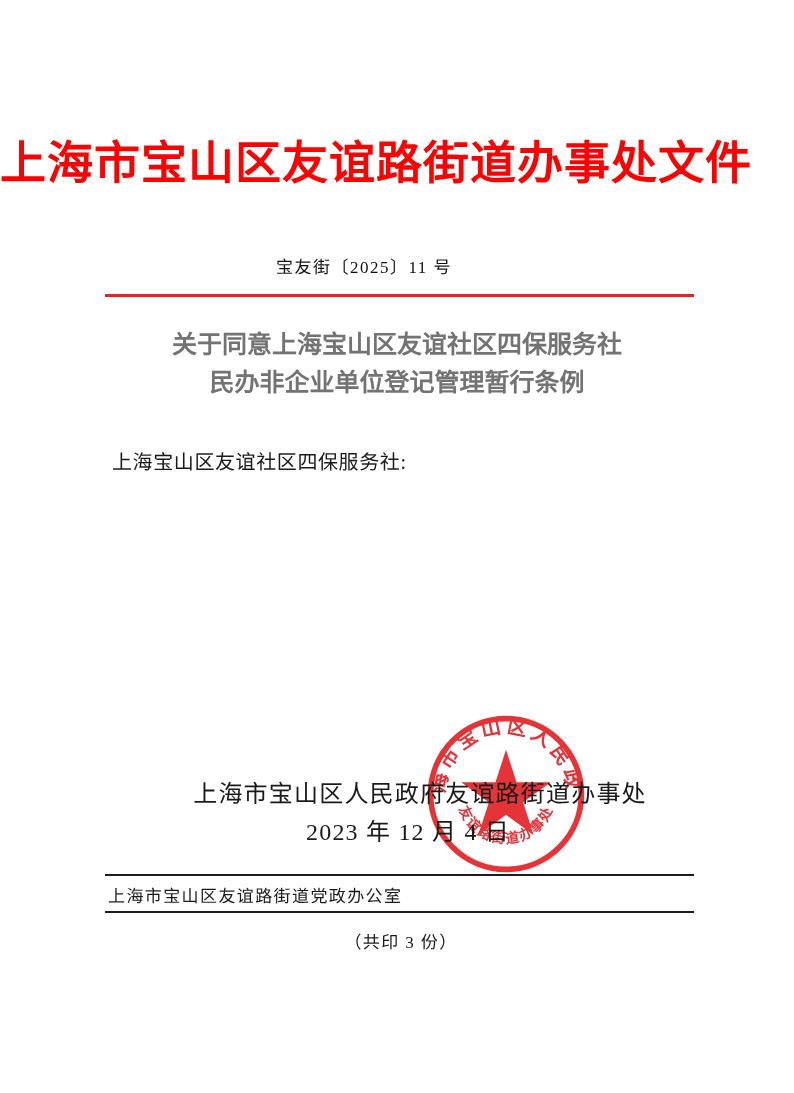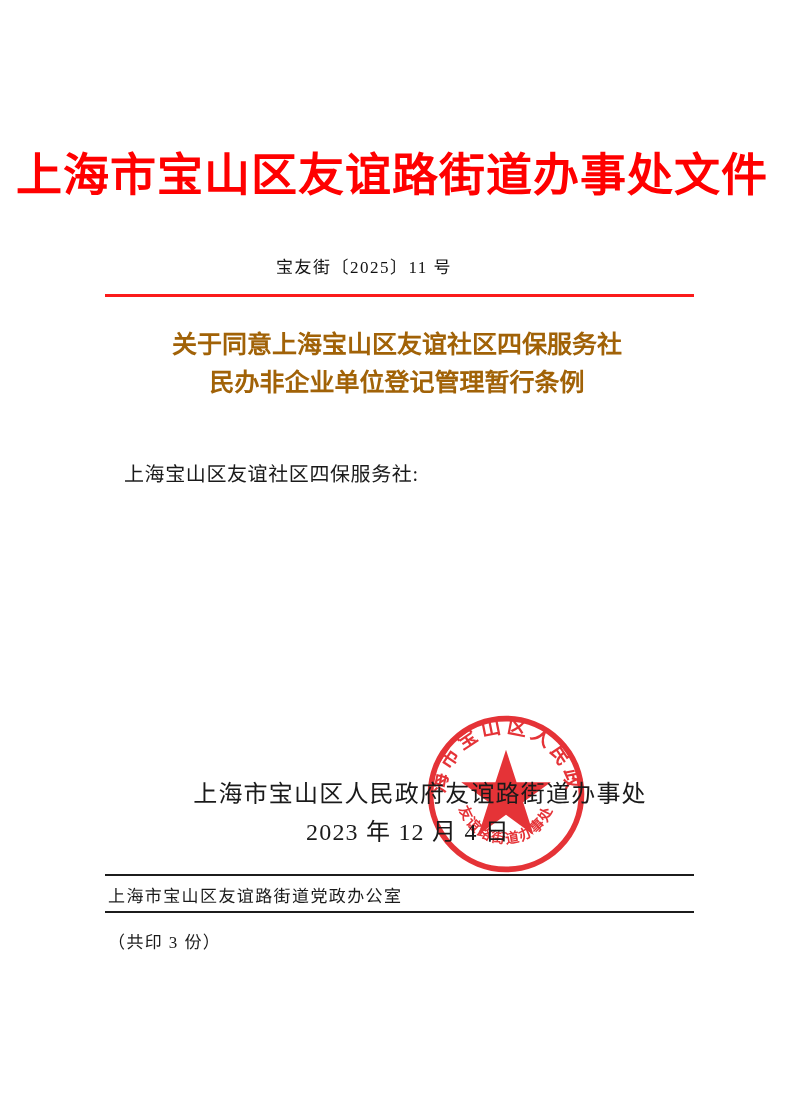--- a/index.html
+++ b/index.html
@@ -17,25 +17,24 @@
     width: 794px;
     height: 1093px;
     margin: 0;
     background: #ffffff;
     overflow: hidden;
   }
 
   
   .masthead {
     position: absolute;
-    left: 16px;
+    left: 0;
     top: 136px;
     width: 728px;
     text-align: center;
-    margin-top: 12px;
   }
   .masthead-title {
     font-family: "DejaVu Serif", "Liberation Serif", serif;
     font-weight: bold;
     font-size: 46px;
     line-height: 54px;
     letter-spacing: 1px;
     color: #ff0000;
     white-space: nowrap;
   }
@@ -68,39 +67,39 @@
     position: absolute;
     left: 97px;
     top: 326px;
     width: 600px;
     text-align: center;
     font-family: "DejaVu Serif", "Liberation Serif", serif;
     font-weight: bold;
     font-size: 25px;
     line-height: 38px;
     letter-spacing: 0px;
-    color: #a16207;
+    color: #737373;
   }
   .subject div { white-space: nowrap; }
 
   
   .body-block {
     position: absolute;
     left: 108px;
     top: 440px;
     width: 590px;
     font-family: "Liberation Serif", "DejaVu Serif", serif;
     font-size: 20px;
     line-height: 37.5px;
     letter-spacing: 0.6px;
     color: #1a1a1a;
     text-align: justify;
   }
   .body-block p {
-    margin: 16px;
+    margin: 4px;
   }
   .body-block p.indent {
     text-indent: 2em;
   }
 
   
   .signature {
     position: absolute;
     left: 108px;
     top: 776px;
@@ -154,21 +153,21 @@
     font-family: "Liberation Serif", "DejaVu Serif", serif;
     font-size: 17px;
     letter-spacing: 1.4px;
     color: #1a1a1a;
   }
   .copies {
     position: absolute;
     left: 108px;
     top: 928px;
     width: 586px;
-    text-align: left;
+    text-align: center;
     padding-right: 8px;
     font-family: "Liberation Serif", "DejaVu Serif", serif;
     font-size: 17px;
     letter-spacing: 1.4px;
     color: #1a1a1a;
   }
 </style>
 </head>
 <body>
 

